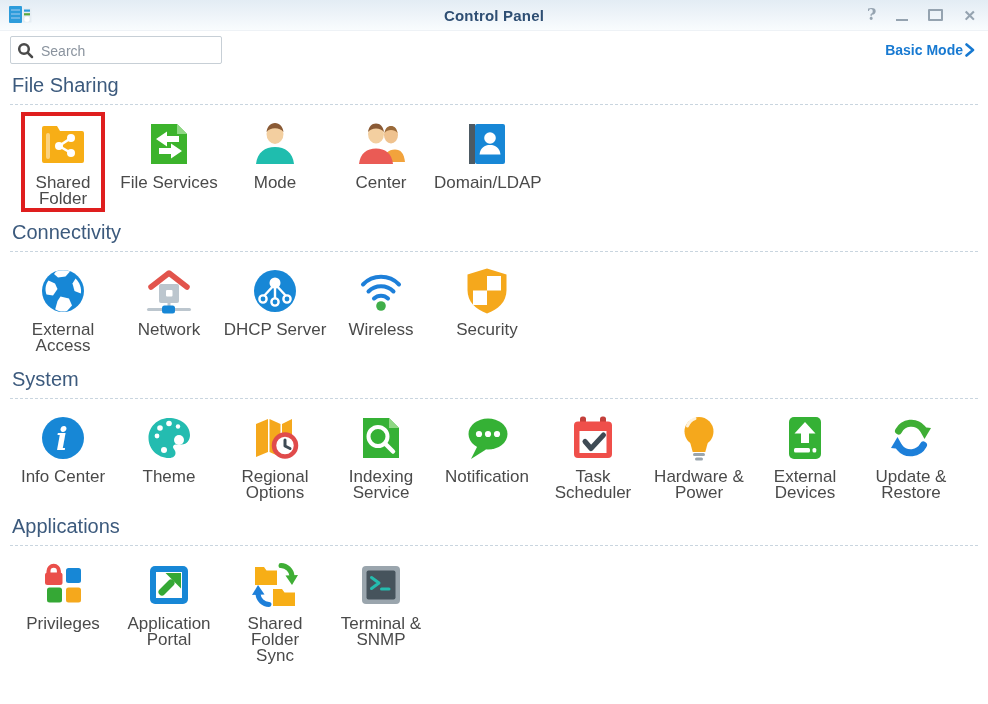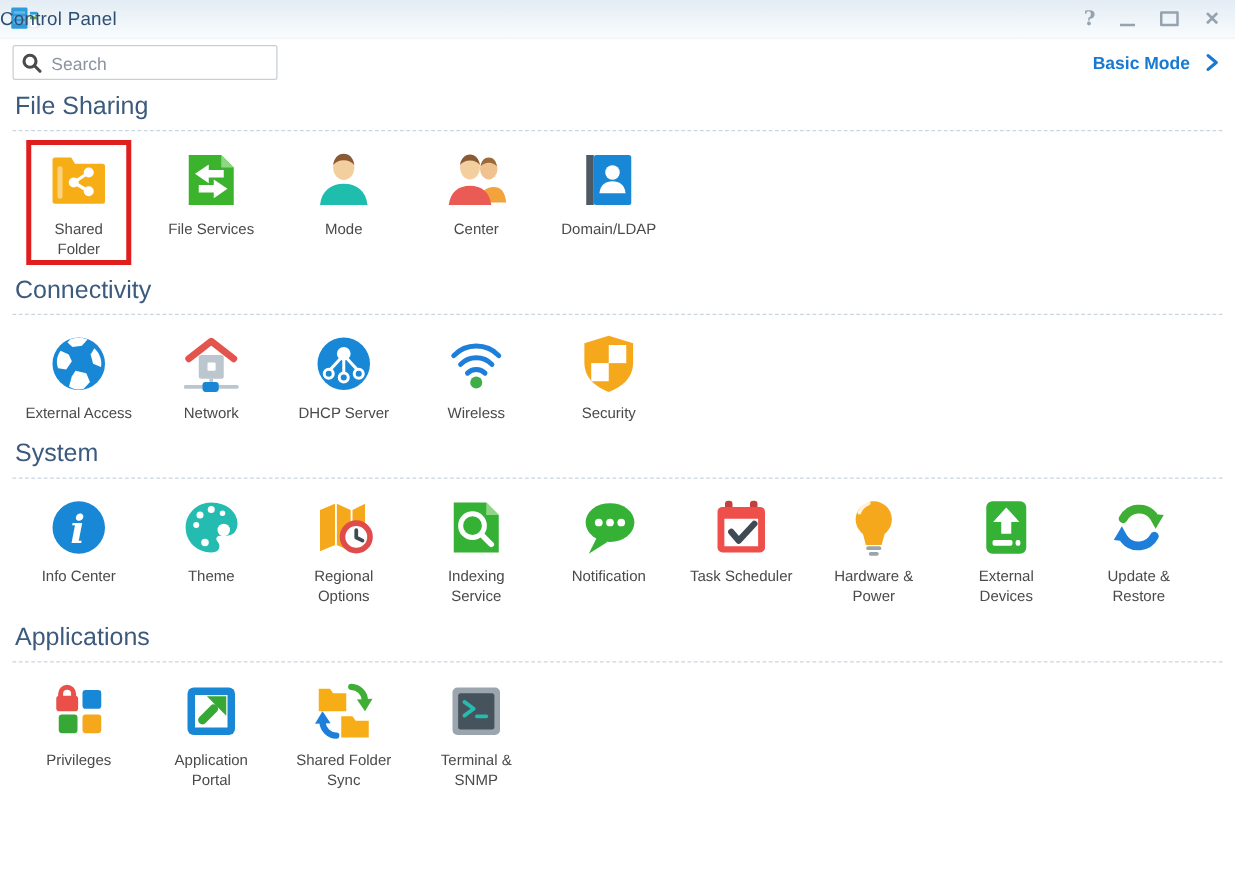--- a/index.html
+++ b/index.html
@@ -9,57 +9,57 @@
   }
   
   .titlebar{
     position:relative;height:30px;
     background:linear-gradient(#e3ecf4,#f9fcfe);
     border-bottom:1px solid #eef2f6;
     display:flex;align-items:center;
   }
   .app-icon{margin-left:8px;width:26px;height:22px;display:flex;align-items:center;}
   .window-title{
-    position:absolute;left:0;right:0;text-align:left;
-    font-size:15px;font-weight:normal;color:#2e4e73;letter-spacing:.2px;
+    position:absolute;left:0;right:0;text-align:center;
+    font-size:15px;font-weight:bold;color:#2e4e73;letter-spacing:.2px;
   }
   .win-controls{position:absolute;right:12px;top:0;height:30px;display:flex;align-items:center;gap:20px;}
   .win-btn{color:#95a3b0;font-size:15px;font-weight:bold;line-height:1;cursor:default;}
   .btn-min{width:12px;height:9px;border-bottom:2px solid #95a3b0;}
   .btn-max{width:11px;height:8px;border:2px solid #95a3b0;border-radius:1px;}
   .btn-help{font-family:"DejaVu Serif",serif;font-size:16px;}
   
   .toolbar{display:flex;justify-content:space-between;align-items:center;padding:5px 10px 2px 10px;}
   .search-box{
     position:relative;width:212px;height:28px;box-sizing:border-box;
     border:1px solid #c7cfd6;border-radius:2px;background:#fff;
   }
   .search-box svg{position:absolute;left:6px;top:5px;}
   .search-box input{
     position:absolute;left:28px;top:1px;width:178px;height:24px;border:none;outline:none;
     font-family:"Liberation Sans",sans-serif;font-size:14px;color:#555;background:transparent;
   }
   .search-box input::placeholder{color:#8a939e;}
-  .basic-mode{display:flex;align-items:center;gap:12px;color:#1779d1;font-size:14px;font-weight:bold;cursor:pointer;margin-right:2px;}
+  .basic-mode{display:flex;align-items:center;gap:1px;color:#1779d1;font-size:14px;font-weight:bold;cursor:pointer;margin-right:2px;}
   
   .sections{padding:0 10px;}
   .section-header{
     margin-top:5px;padding:3px 2px 7px 2px;
     font-size:20px;color:#3c5a7d;
     border-bottom:1px dashed #c9d5df;
   }
   .grid{display:flex;flex-wrap:wrap;align-items:flex-start;padding-top:8px;padding-bottom:2px;}
   .item{
     position:relative;width:106px;box-sizing:border-box;
     padding:5px 0 4px 0;text-align:center;cursor:pointer;
   }
   .item .icon{width:52px;height:52px;margin:0 auto;}
   .item .icon svg{display:block;}
   .item .label{
-    margin-top:5px;font-size:12px;line-height:16px;color:#4a4a4a;
+    margin-top:5px;font-size:17px;line-height:16px;color:#4a4a4a;
     white-space:pre-line;
   }
   .item.highlighted::after{
     content:"";position:absolute;left:11px;right:11px;top:-1px;bottom:-1px;
     border:4px solid #df1e1e;pointer-events:none;
   }
 </style>
 </head>
 <body>
 

